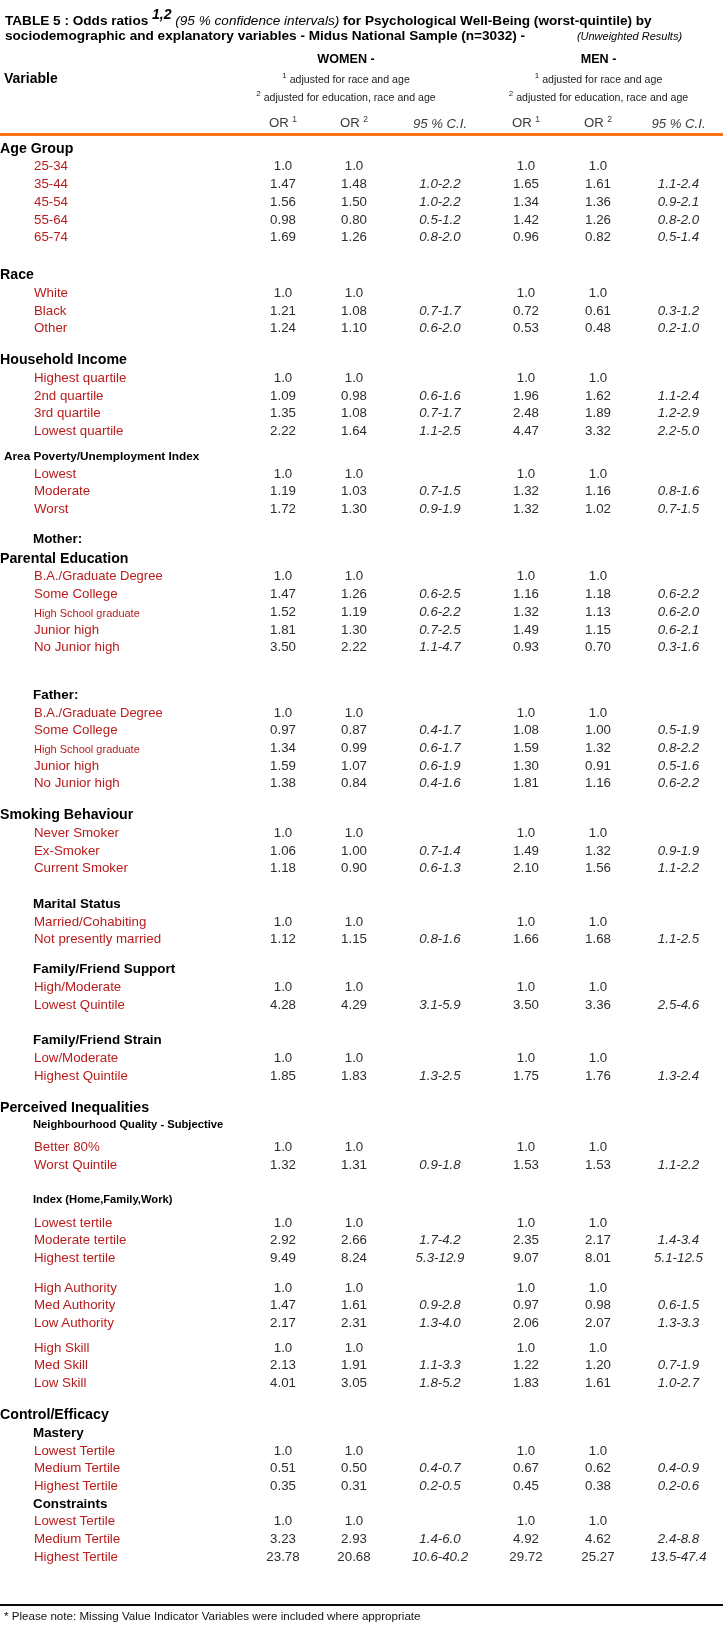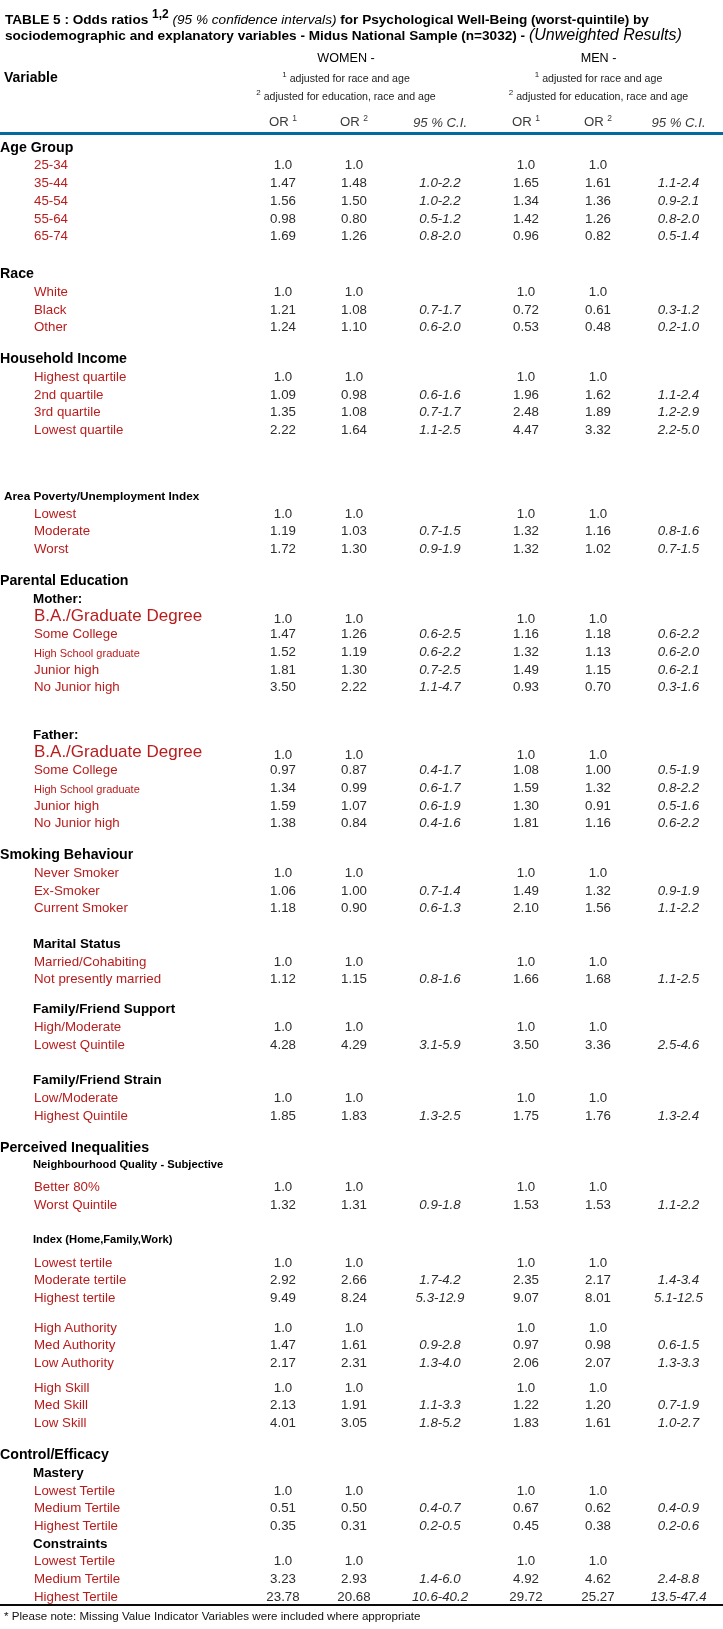--- a/index.html
+++ b/index.html
@@ -1,48 +1,48 @@
 <!DOCTYPE html>
 <html><head>
 <meta charset="utf-8">
 <style>
   html,body{margin:0;padding:0;background:#fff;}
   .page{position:relative;width:723px;height:1629px;background:#fff;overflow:hidden;
         font-family:"Liberation Sans","DejaVu Sans",sans-serif;color:#000;}
   
   .title{padding:7px 14px 0 5px;font-size:13.6px;font-weight:bold;line-height:15.6px;width:690px;letter-spacing:0;}
-  .title .tsup{font-size:12px;vertical-align:super;font-weight:bold;}
+  .title .tsup{font-size:14px;vertical-align:super;font-weight:bold;font-style:italic;}
   .title .ti{font-style:italic;font-weight:normal;}
-  .title .ti-sm{font-style:italic;font-weight:normal;font-size:16px;}
+  .title .ti-sm{font-style:italic;font-weight:normal;font-size:11px;margin-left:48px;}
   
   .hdr-grid{display:grid;grid-template-columns:248px 242px 233px;margin-top:6px;}
   .var-cell{align-self:center;padding-left:4px;font-weight:bold;font-size:14px;}
   .group-cell{text-align:center;}
   .group-cell.women{padding-right:46px;}
   .group-cell.men{padding-right:16px;}
-  .g-title{font-weight:normal;font-size:12.6px;line-height:17px;}
+  .g-title{font-weight:bold;font-size:12.6px;line-height:17px;}
   .g-note{font-size:10.6px;line-height:16px;color:#1c1c1c;}
   .g-note sup{font-size:8px;vertical-align:super;}
   
   .row{display:grid;grid-template-columns:248px 70px 72px 100px 72px 72px 89px;align-items:end;}
-  .colhead{height:26px;border-bottom:3px solid #0369a1;padding-bottom:2px;}
+  .colhead{height:26px;border-bottom:3px solid #f97316;padding-bottom:2px;}
   .colhead .cell{font-size:13.2px;color:#3a3a3a;}
   .colhead .cell sup{font-size:8.5px;vertical-align:super;}
   .colhead .ci{font-style:italic;}
   .cell{text-align:center;white-space:nowrap;}
   
   .drow{height:17.7px;}
   .drow .lbl{padding-left:34px;font-size:13.3px;color:#b91c1c;white-space:nowrap;}
   .drow.sz-sm .lbl{font-size:11px;}
-  .drow.sz-md .lbl{font-size:17px;}
+  .drow.sz-md .lbl{font-size:13px;}
   .drow .cell{font-size:13.3px;color:#2d2d2d;}
   .drow .ci{font-style:italic;}
   .t-h1{height:20px;}
   .t-h1 .lbl{grid-column:1/-1;font-weight:bold;font-size:14.2px;color:#000;white-space:nowrap;}
-  .t-h1s{height:18px;margin-top:41px;}
+  .t-h1s{height:18px;}
   .t-h1s .lbl{grid-column:1/-1;font-weight:bold;font-size:11.8px;color:#000;padding-left:4px;white-space:nowrap;}
   .t-h2{height:17.7px;}
   .t-h2 .lbl{grid-column:1/-1;font-weight:bold;font-size:13.4px;color:#000;padding-left:33px;white-space:nowrap;}
   .t-h2s{height:15px;}
   .t-h2s .lbl{grid-column:1/-1;font-weight:bold;font-size:11.2px;color:#000;padding-left:33px;white-space:nowrap;}
   .gap-s{height:7px;}.gap-m{height:12px;}.gap-l{height:18px;}.gap-xl{height:30px;}
   
   .footer{position:absolute;left:0;top:1604px;width:723px;border-top:2px solid #0a0a0a;
           padding:3px 0 0 4px;font-size:11.6px;color:#111;}
 </style>
@@ -224,25 +224,25 @@
       <div class="row drow t-d">
         <div class="lbl">Worst</div>
         <div class="cell or">1.72</div>
         <div class="cell or">1.30</div>
         <div class="cell ci">0.9-1.9</div>
         <div class="cell or">1.32</div>
         <div class="cell or">1.02</div>
         <div class="cell ci">0.7-1.5</div>
       </div>
       <div class="gap gap-m"></div>
+      <div class="row hrow t-h2">
+        <div class="lbl">Mother:</div>
+      </div>
       <div class="row hrow t-h1">
         <div class="lbl">Parental Education</div>
-      </div>
-      <div class="row hrow t-h2">
-        <div class="lbl">Mother:</div>
       </div>
       <div class="row drow t-d sz-md">
         <div class="lbl">B.A./Graduate Degree</div>
         <div class="cell or">1.0</div>
         <div class="cell or">1.0</div>
         <div class="cell ci"></div>
         <div class="cell or">1.0</div>
         <div class="cell or">1.0</div>
         <div class="cell ci"></div>
       </div>

